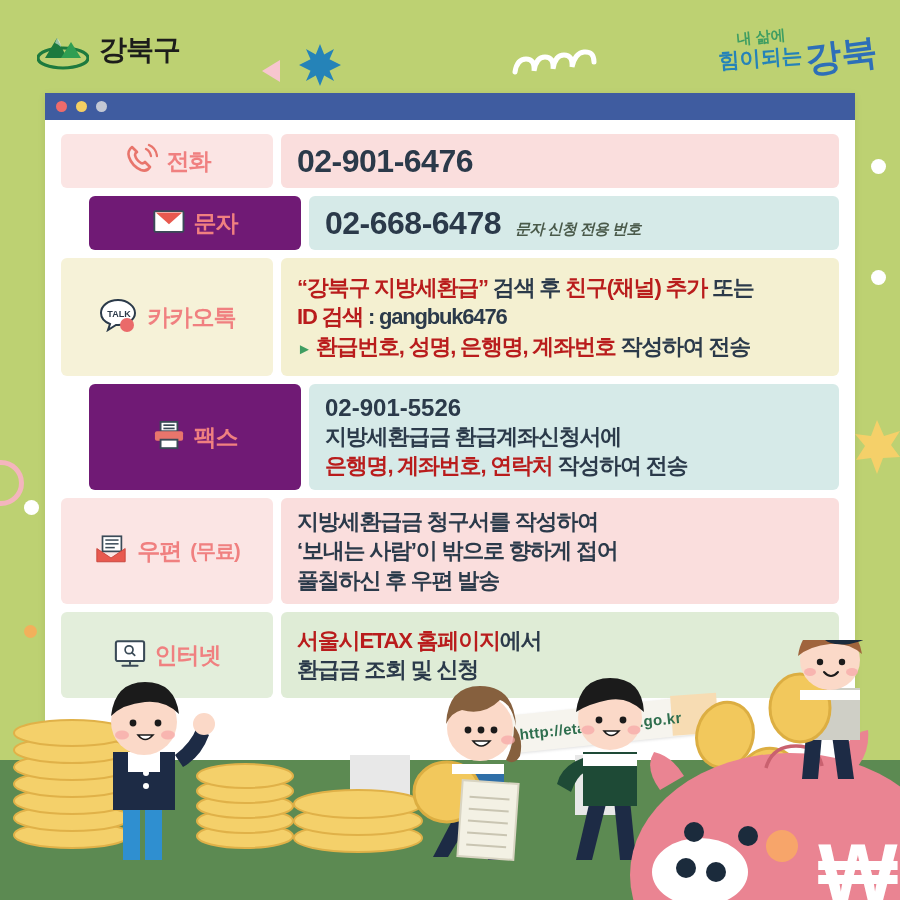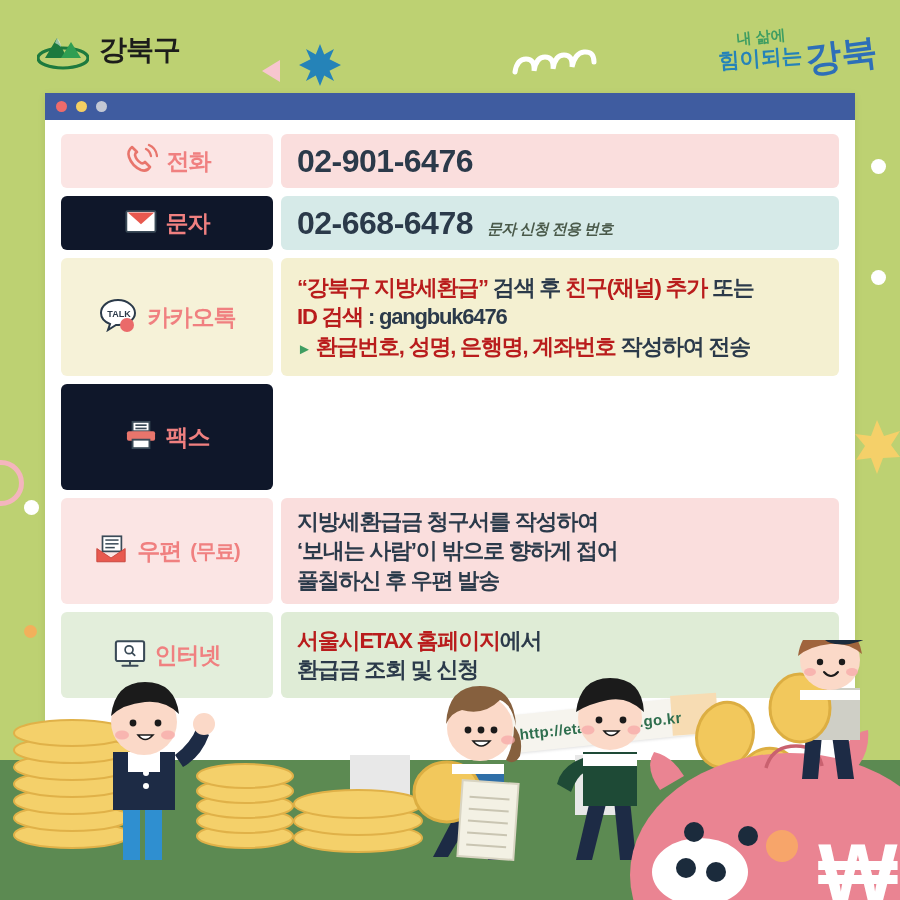--- a/index.html
+++ b/index.html
@@ -46,21 +46,21 @@
   .cell-label { width:212px; border-radius:6px; display:flex; align-items:center; justify-content:center; gap:9px; }
   .cell-body { flex:1; border-radius:6px; display:flex; flex-direction:column; justify-content:center;
                padding:8px 16px; }
 
   .label-text { font-size:23px; font-weight:bold; color:#f08080; letter-spacing:-1px;
                 font-family:"Liberation Sans", sans-serif; }
   .label-sub { font-size:20px; font-weight:bold; color:#f08080; letter-spacing:-1px; }
 
   .bg-pink  { background:#fbe5e4; }
   .bg-pink-d{ background:#fadedd; }
-  .bg-teal  { background:#0f172a; }
+  .bg-teal  { background:#701a75;margin-left:28px; }
   .bg-teal-d{ background:#d6eae8; }
   .bg-cream { background:#f6f2d8; }
   .bg-cream-d{ background:#f4f0d1; }
   .bg-green { background:#e3eedb; }
   .bg-green-d{ background:#dfecd6; }
 
   .big-num { font-size:32px; font-weight:bold; color:#2b3a4a; letter-spacing:-.5px; }
   .body-line { font-size:22px; font-weight:bold; color:#2b3a4a; letter-spacing:-1.2px; line-height:1.32; }
   .g { color:#b91c1c; }
   .note { font-size:15px; font-weight:bold; color:#4a5a4a; letter-spacing:-.6px; margin-left:14px;font-style:italic; }
@@ -206,20 +206,29 @@
         <span>
           <svg viewBox="0 0 34 32" width="32" height="30">
             <rect x="8" y="2" width="18" height="10" fill="#ffffff" stroke="#3a4a57" stroke-width="2"></rect>
             <line x1="11" y1="5.5" x2="23" y2="5.5" stroke="#3a4a57" stroke-width="1.8"></line>
             <line x1="11" y1="9" x2="23" y2="9" stroke="#3a4a57" stroke-width="1.8"></line>
             <rect x="2" y="12" width="30" height="10" rx="2" fill="#e8756c"></rect>
             <rect x="8" y="21" width="18" height="9" fill="#ffffff" stroke="#3a4a57" stroke-width="2"></rect>
           </svg>
         </span>
         <span class="label-text">팩스</span>
+      </div>
+      <div class="cell-body bg-teal-d">
+        <div class="fax-num">02-901-5526</div>
+        <div class="body-line">
+          <span>지방세환급금 환급계좌신청서에</span>
+        </div>
+        <div class="body-line">
+          <span class="g">은행명, 계좌번호, 연락처</span><span> 작성하여 전송</span>
+        </div>
       </div>
     </div>
 
     <div class="row" style="min-height:106px;">
       <div class="cell-label bg-pink">
         <span>
           <svg viewBox="0 0 36 30" width="34" height="29">
             <rect x="9" y="1" width="20" height="16" fill="#ffffff" stroke="#3a4a57" stroke-width="1.8"></rect>
             <line x1="12" y1="5" x2="26" y2="5" stroke="#3a4a57" stroke-width="1.6"></line>
             <line x1="12" y1="9" x2="26" y2="9" stroke="#3a4a57" stroke-width="1.6"></line>

